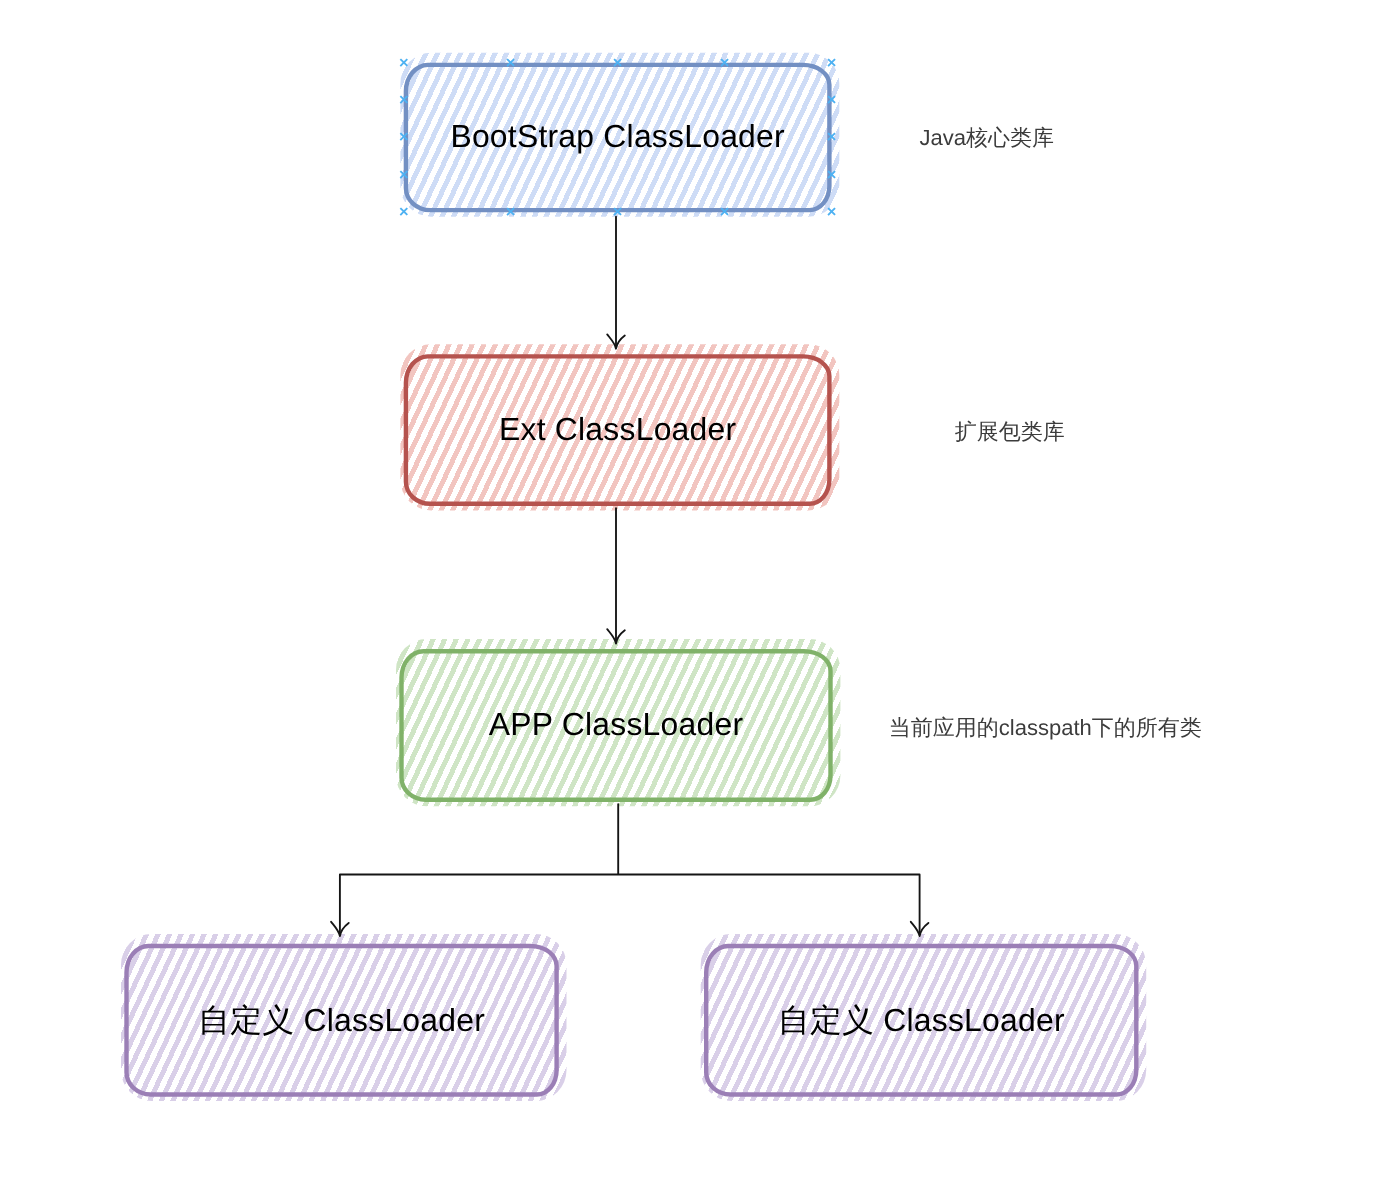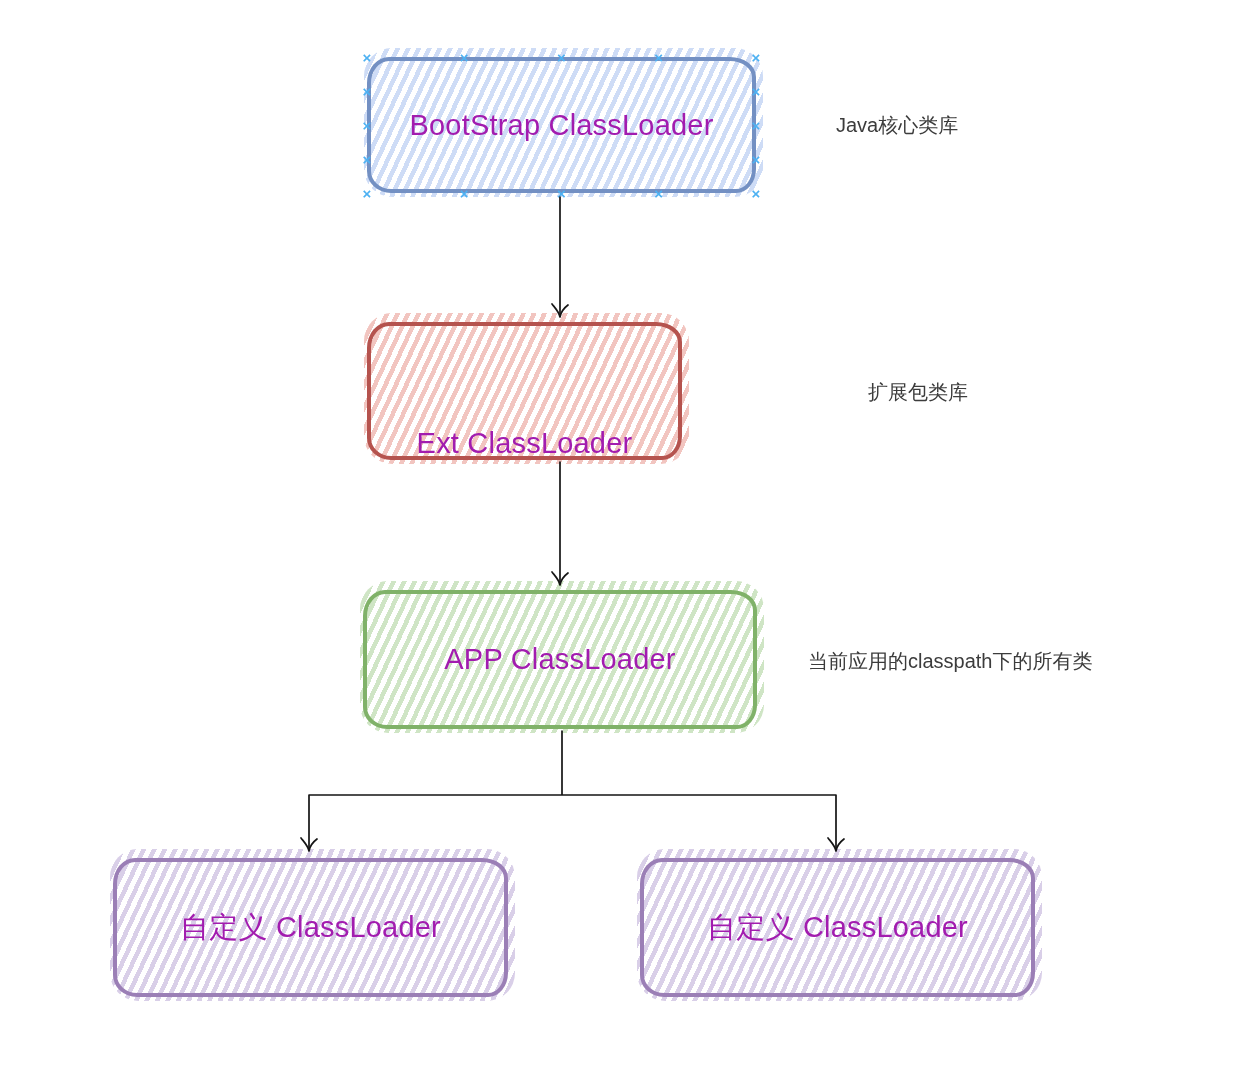--- a/index.html
+++ b/index.html
@@ -23,31 +23,31 @@
     z-index:0;
   }
   .node .frame{
     position:absolute;inset:0;
     border:4px solid var(--stroke);
     border-radius:22px 26px 20px 24px / 26px 20px 24px 22px;
     z-index:1;
   }
   .node-label{
     position:relative;z-index:2;
-    font-size:29px;color:#a21caf;
+    font-size:29px;color:#000000;
     letter-spacing:.2px;
     white-space:nowrap;
   }
   .node.blue  {--stroke:var(--blue-stroke,#7390c3); --fill:var(--blue-fill,#cedcf6);}
   .node.red   {--stroke:var(--red-stroke,#b5534e);  --fill:var(--red-fill,#f2c5c0);}
   .node.green {--stroke:var(--green-stroke,#80b269);--fill:var(--green-fill,#cfe5c5);}
   .node.purple{--stroke:var(--purple-stroke,#9b7fb6);--fill:var(--purple-fill,#d9cfe8);}
 
   #node-bootstrap{left:367px;top:57px;width:389px;height:136px;}
-  #node-ext      {left:367px;top:322px;width:315px;height:138px;align-items:flex-end;}
+  #node-ext      {left:367px;top:322px;width:389px;height:138px;}
   #node-app      {left:363px;top:590px;width:394px;height:139px;}
   #node-custom-l {left:113px;top:858px;width:395px;height:139px;}
   #node-custom-r {left:640px;top:858px;width:395px;height:139px;}
 
   
   .cp{
     position:absolute;z-index:3;
     transform:translate(-50%,-50%);
     color:var(--connection-point,#4db1f2);
     font:700 15px "Liberation Sans",sans-serif;

